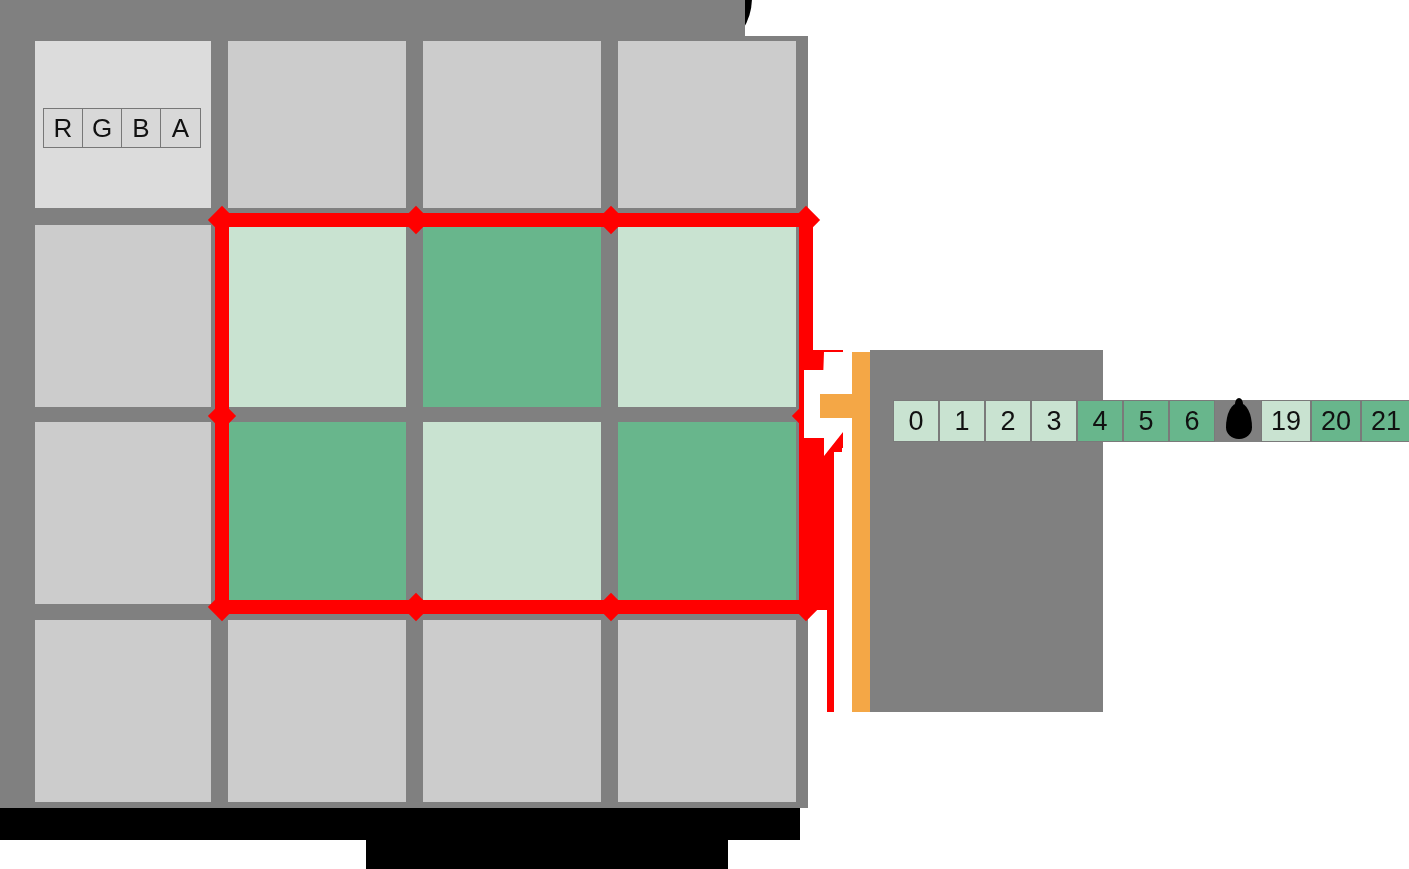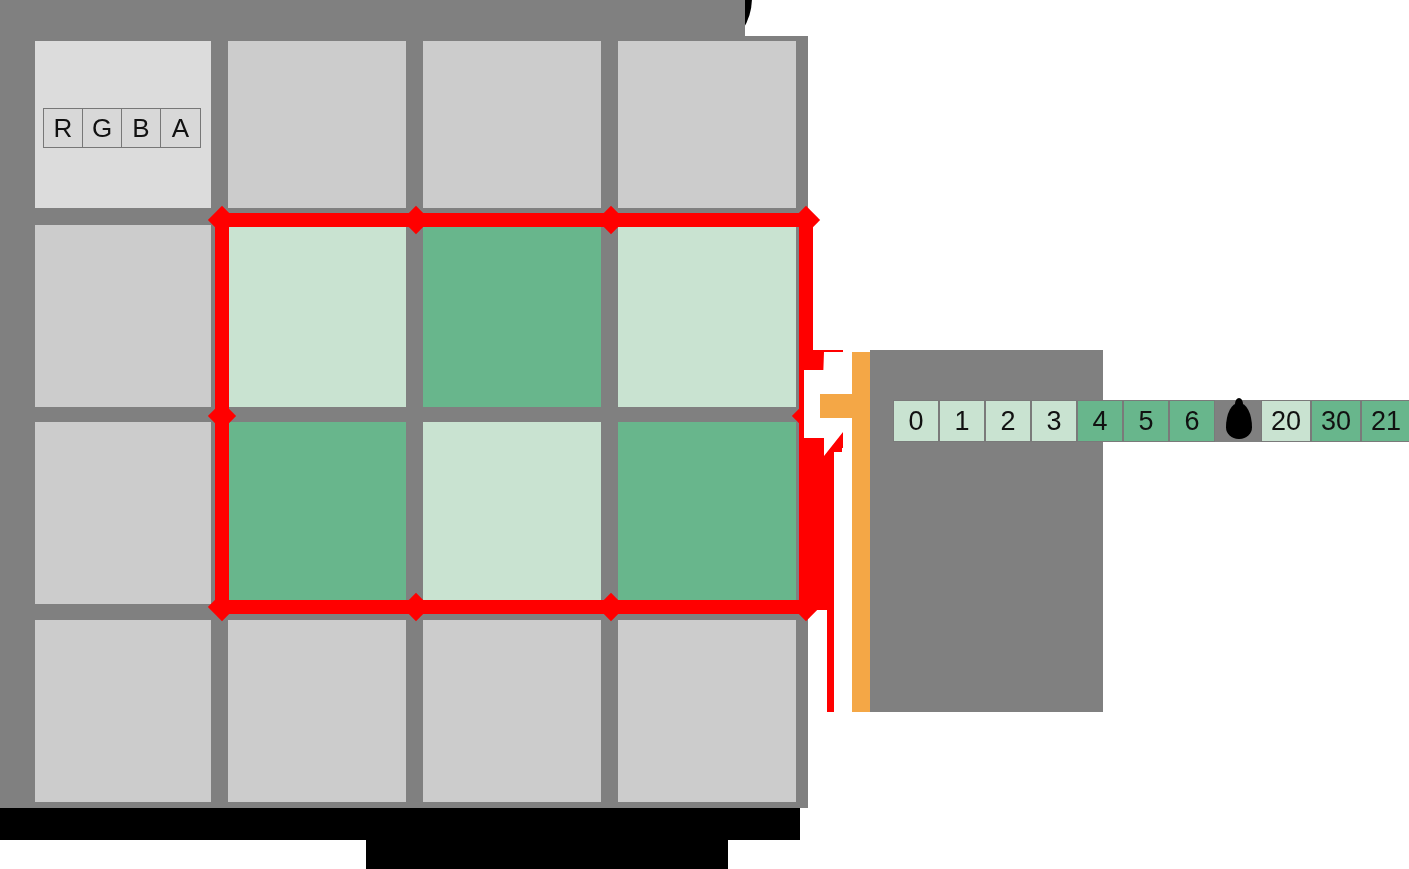--- a/index.html
+++ b/index.html
@@ -142,19 +142,19 @@
     <div class="acell light">0</div>
     <div class="acell light">1</div>
     <div class="acell light">2</div>
     <div class="acell light">3</div>
     <div class="acell dark">4</div>
     <div class="acell dark">5</div>
     <div class="acell dark">6</div>
     <div class="gap">
         <span class="bulb"></span>
       </div>
-    <div class="acell light wide">20</div>
-    <div class="acell dark wide">30</div>
+    <div class="acell light wide">19</div>
+    <div class="acell dark wide">20</div>
     <div class="acell dark wide">21</div>
 
   </div>
 
 </div>
 
 </body></html>

